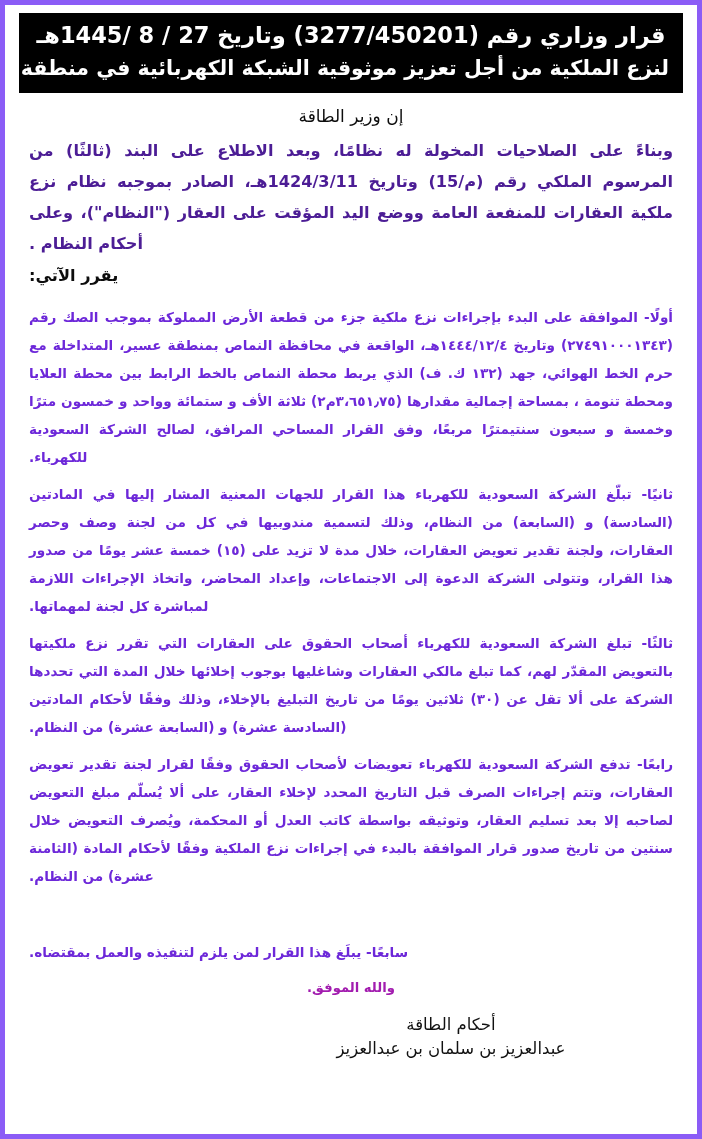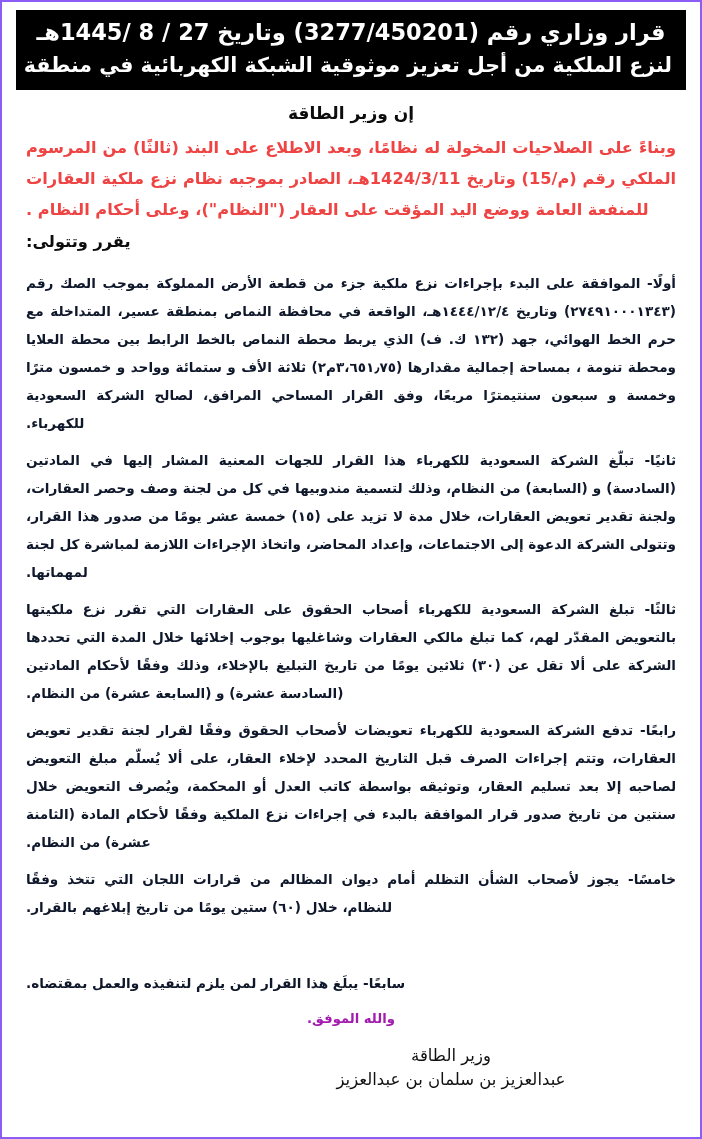--- a/index.html
+++ b/index.html
@@ -10,21 +10,21 @@
   }
   body {
     font-family: "DejaVu Sans", "Liberation Sans", sans-serif;
   }
   .page {
     position: relative;
     width: 702px;
     height: 1139px;
     box-sizing: border-box;
     background: #ffffff;
-    border: 2px solid #8b5cf6;
+    border: 5px solid #8b5cf6;
     overflow: hidden;
     direction: rtl;
   }
   .page-inner {
     box-sizing: border-box;
     width: 100%;
     height: 100%;
     padding: 8px 10px 6px 10px;
   }
 
@@ -48,53 +48,53 @@
   .banner-line-1 { font-size: 22.5px; }
   .banner-line-2 { font-size: 20.5px; margin-top: 2px; }
 
   
   .intro {
     margin: 0 14px;
     padding-top: 11px;
   }
   .intro-title {
     text-align: center;
-    font-weight: 700;
+    font-weight: 400;
     font-size: 17px;
     color: #0d0d0d;
     line-height: 1.5;
     padding-bottom: 5px;
   }
   .intro-body {
     text-align: justify;
     text-align-last: left;
     font-weight: 700;
     font-size: 16.2px;
-    color: #ef4444;
+    color: #4c1d95;
     line-height: 1.92;
     direction: rtl;
   }
   .intro-tail {
     text-align: left;
     font-weight: 700;
     font-size: 16.2px;
     color: #0d0d0d;
     line-height: 1.85;
     padding-top: 2px;
   }
 
   
   .clauses {
     margin: 0 14px;
     padding-top: 12px;
   }
   .clause {
     font-size: 13.6px;
     font-weight: 700;
-    color: #0f172a;
+    color: #6d28d9;
     line-height: 2.06;
     text-align: justify;
     text-align-last: left;
     direction: rtl;
     margin-bottom: 9px;
   }
   .clause-last-center { text-align-last: left; margin-top: 48px; }
 
   
   .closing {
@@ -137,35 +137,34 @@
   <div class="page-inner">
 
     <div class="banner">
       <div class="banner-line banner-line-1">قرار وزاري رقم (3277/450201) وتاريخ 27 / 8 /1445هـ</div>
       <div class="banner-line banner-line-2">لنزع الملكية من أجل تعزيز موثوقية الشبكة الكهربائية في منطقة الباحة</div>
     </div>
 
     <div class="intro">
       <div class="intro-title">إن وزير الطاقة</div>
       <div class="intro-body">وبناءً على الصلاحيات المخولة له نظامًا، وبعد الاطلاع على البند (ثالثًا) من المرسوم الملكي رقم (م/15) وتاريخ 1424/3/11هـ، الصادر بموجبه نظام نزع ملكية العقارات للمنفعة العامة ووضع اليد المؤقت على العقار ("النظام")، وعلى أحكام النظام .</div>
-      <div class="intro-tail">يقرر وتتولى:</div>
+      <div class="intro-tail">يقرر الآتي:</div>
     </div>
 
     <div class="clauses">
       <div class="clause">أولًا- الموافقة على البدء بإجراءات نزع ملكية جزء من قطعة الأرض المملوكة بموجب الصك رقم (٢٧٤٩١٠٠٠١٣٤٣) وتاريخ ١٤٤٤/١٢/٤هـ، الواقعة في محافظة النماص بمنطقة عسير، المتداخلة مع حرم الخط الهوائي، جهد (١٣٢ ك. ف) الذي يربط محطة النماص بالخط الرابط بين محطة العلايا ومحطة تنومة ، بمساحة إجمالية مقدارها (٣،٦٥١٫٧٥م٢) ثلاثة الأف و ستمائة وواحد و خمسون مترًا وخمسة و سبعون سنتيمترًا مربعًا، وفق القرار المساحي المرافق، لصالح الشركة السعودية للكهرباء.</div>
       <div class="clause">ثانيًا- تبلّغ الشركة السعودية للكهرباء هذا القرار للجهات المعنية المشار إليها في المادتين (السادسة) و (السابعة) من النظام، وذلك لتسمية مندوبيها في كل من لجنة وصف وحصر العقارات، ولجنة تقدير تعويض العقارات، خلال مدة لا تزيد على (١٥) خمسة عشر يومًا من صدور هذا القرار، وتتولى الشركة الدعوة إلى الاجتماعات، وإعداد المحاضر، واتخاذ الإجراءات اللازمة لمباشرة كل لجنة لمهماتها.</div>
       <div class="clause">ثالثًا- تبلغ الشركة السعودية للكهرباء أصحاب الحقوق على العقارات التي تقرر نزع ملكيتها بالتعويض المقدّر لهم، كما تبلغ مالكي العقارات وشاغليها بوجوب إخلائها خلال المدة التي تحددها الشركة على ألا تقل عن (٣٠) ثلاثين يومًا من تاريخ التبليغ بالإخلاء، وذلك وفقًا لأحكام المادتين (السادسة عشرة) و (السابعة عشرة) من النظام.</div>
       <div class="clause">رابعًا- تدفع الشركة السعودية للكهرباء تعويضات لأصحاب الحقوق وفقًا لقرار لجنة تقدير تعويض العقارات، وتتم إجراءات الصرف قبل التاريخ المحدد لإخلاء العقار، على ألا يُسلّم مبلغ التعويض لصاحبه إلا بعد تسليم العقار، وتوثيقه بواسطة كاتب العدل أو المحكمة، ويُصرف التعويض خلال سنتين من تاريخ صدور قرار الموافقة بالبدء في إجراءات نزع الملكية وفقًا لأحكام المادة (الثامنة عشرة) من النظام.</div>
-      <div class="clause">خامسًا- يجوز لأصحاب الشأن التظلم أمام ديوان المظالم من قرارات اللجان التي تتخذ وفقًا للنظام، خلال (٦٠) ستين يومًا من تاريخ إبلاغهم بالقرار.</div>
       <div class="clause clause-last-center">سابعًا- يبلَغ هذا القرار لمن يلزم لتنفيذه والعمل بمقتضاه.</div>
     </div>
 
     <div class="closing">
       <div class="closing-line short">والله الموفق.</div>
     </div>
 
     <div class="signature">
-      <div class="sig-role">وزير الطاقة</div>
+      <div class="sig-role">أحكام الطاقة</div>
       <div class="sig-name">عبدالعزيز بن سلمان بن عبدالعزيز</div>
     </div>
 
   </div>
 </div>
 
 </body></html>

